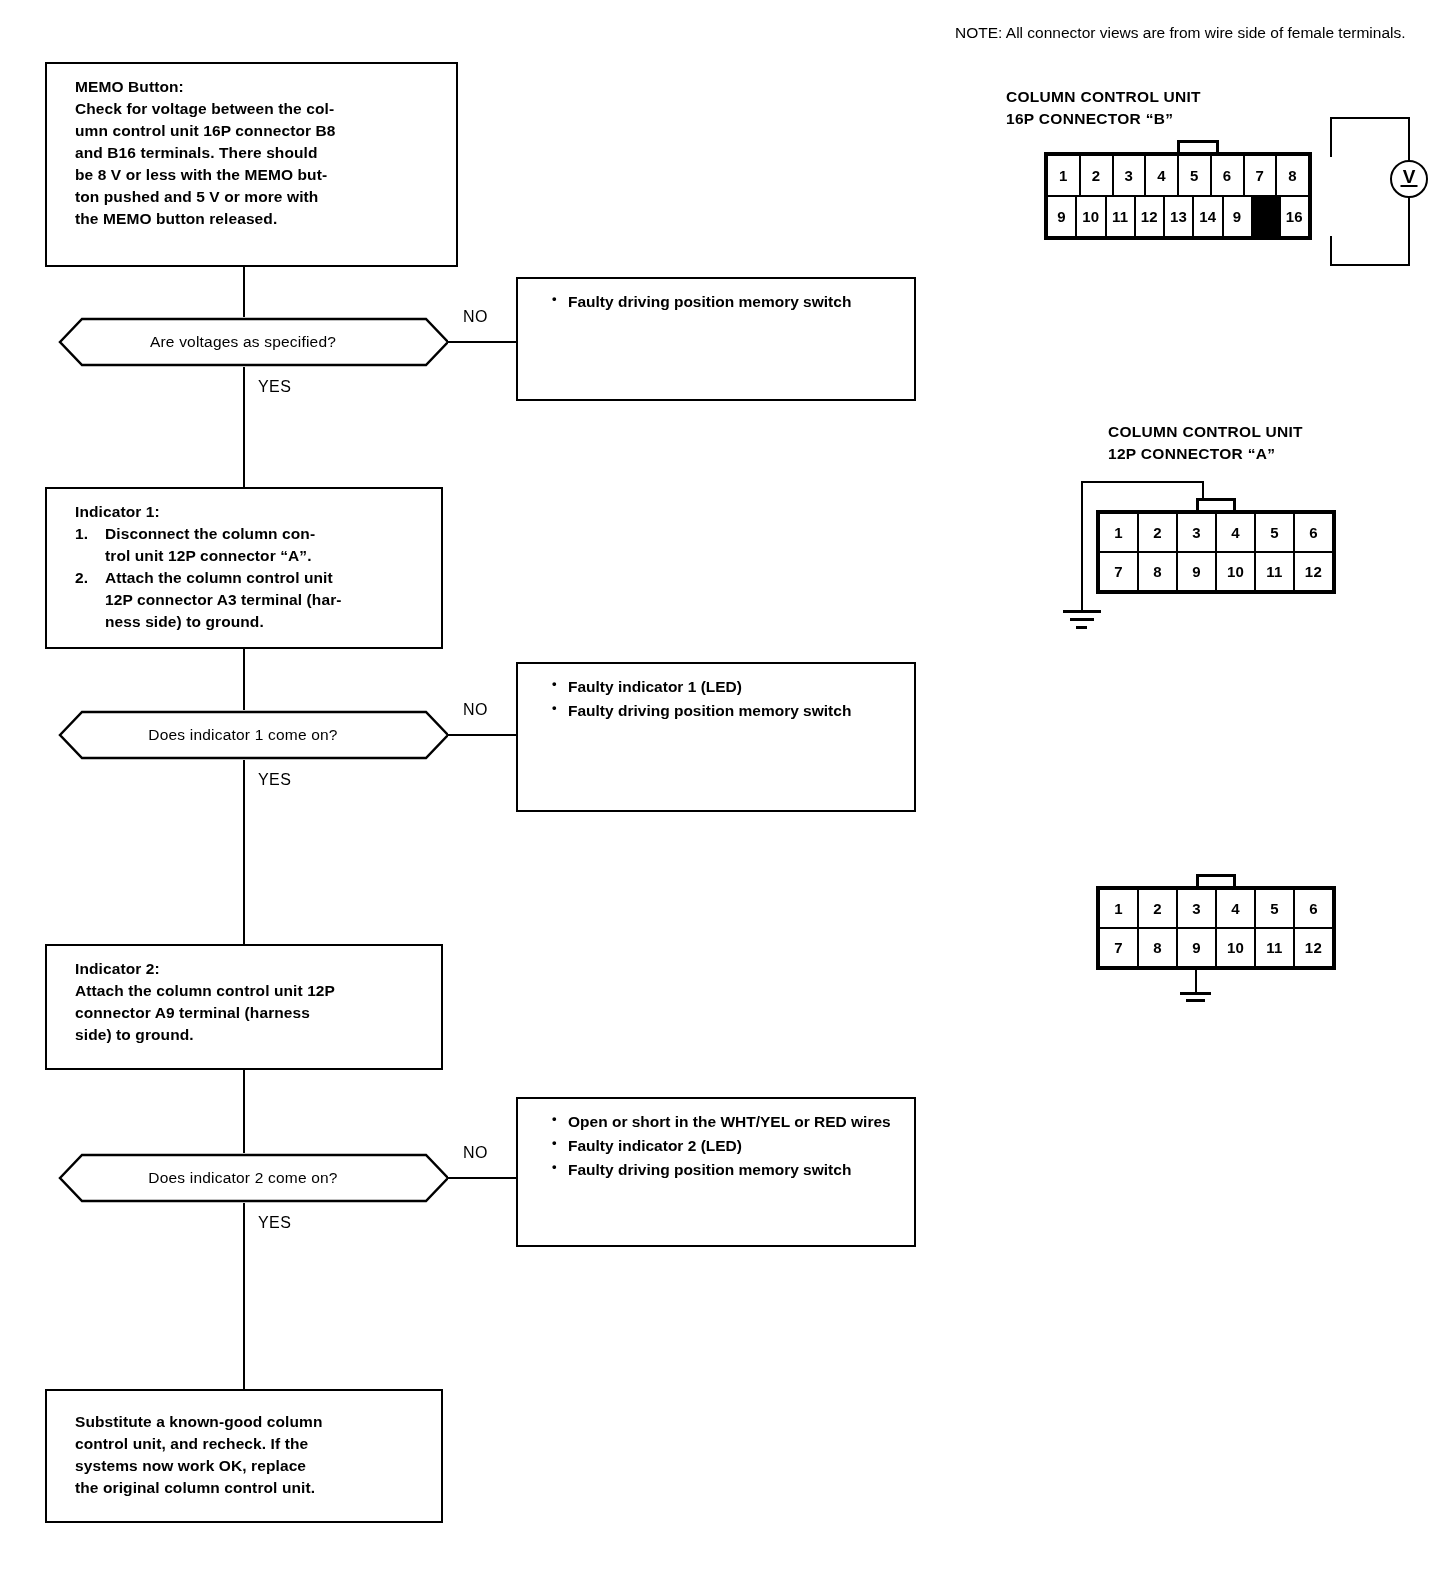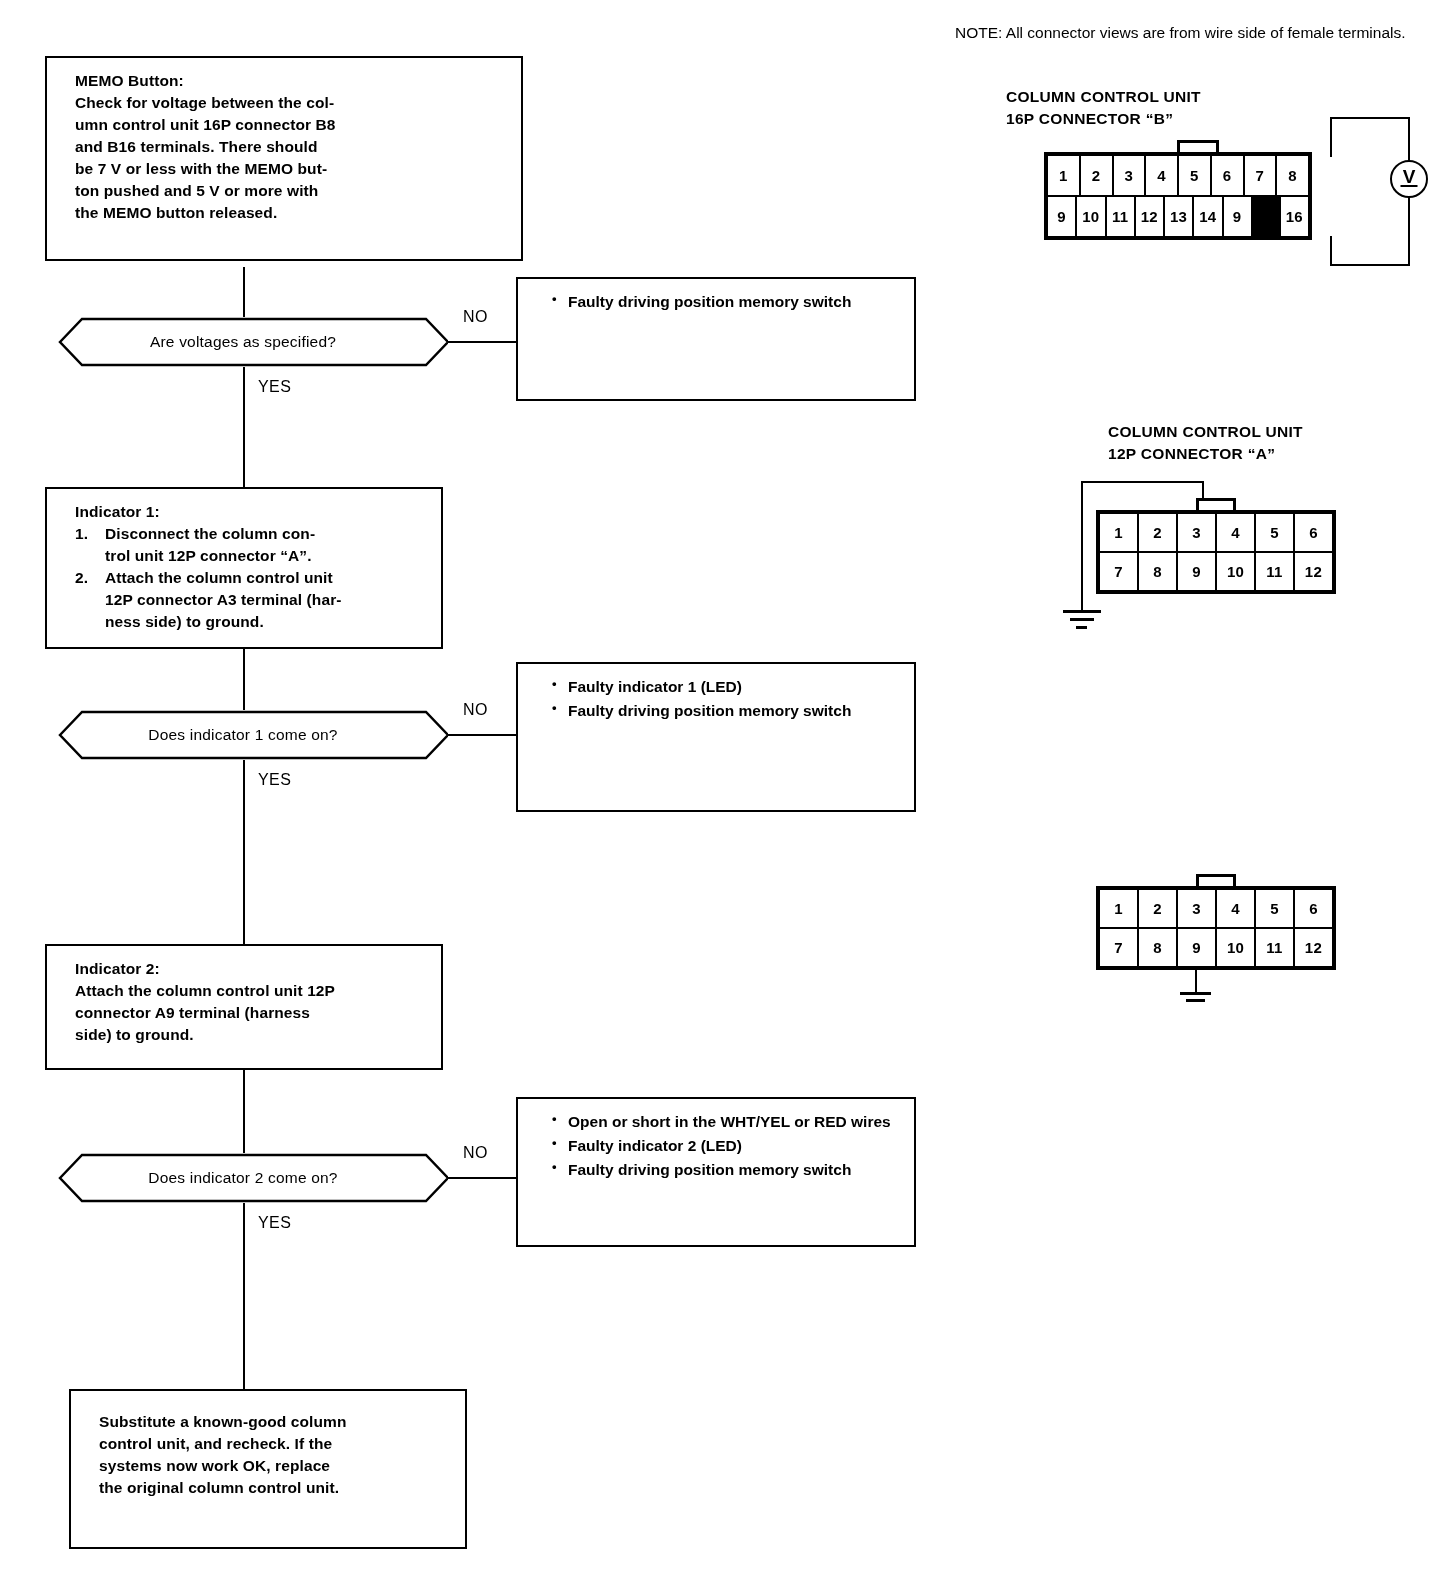--- a/index.html
+++ b/index.html
@@ -186,26 +186,26 @@
     left: 50%;
     transform: translateX(-50%);
     width: 17px;
     height: 2px;
     background: #000;
   }
 </style>
 </head>
 <body>
 
-<div class="proc-box" style="left:45px; top:56px; width:478px; height:205px;">
+<div class="proc-box" style="left:45px; top:62px; width:413px; height:205px;">
   <span class="title">MEMO Button:</span>
   <span class="body">Check for voltage between the col-</span>
   <span class="body">umn control unit 16P connector B8</span>
   <span class="body">and B16 terminals. There should</span>
-  <span class="body">be 7 V or less with the MEMO but-</span>
+  <span class="body">be 8 V or less with the MEMO but-</span>
   <span class="body">ton pushed and 5 V or more with</span>
   <span class="body">the MEMO button released.</span>
 </div>
 
 <div class="vline" style="left:243px; top:267px; height:50px;"></div>
 
 <div class="decision" style="left:38px; top:317px; width:410px; height:50px;">
   <svg width="410" height="50" viewBox="0 0 410 50">
     <polygon points="22,25 44,2 388,2 410,25 388,48 44,48" fill="#ffffff" stroke="#000000" stroke-width="2.5"></polygon>
   </svg>
@@ -283,21 +283,21 @@
   <ul class="bullets">
     <li>Open or short in the WHT/YEL or RED wires</li>
     <li>Faulty indicator 2 (LED)</li>
     <li>Faulty driving position memory switch</li>
   </ul>
 </div>
 
 <div class="vline" style="left:243px; top:1203px; height:186px;"></div>
 <div class="edge-label" style="left:258px; top:1214px;">YES</div>
 
-<div class="proc-box" style="left:45px; top:1389px; width:398px; height:160px; padding-top:20px;margin-left:24px;">
+<div class="proc-box" style="left:45px; top:1389px; width:398px; height:134px; padding-top:20px;">
   <span class="body">Substitute a known-good column</span>
   <span class="body">control unit, and recheck. If the</span>
   <span class="body">systems now work OK, replace</span>
   <span class="body">the original column control unit.</span>
 </div>
 
 <div class="note-text" style="left:955px; top:22px;">NOTE: All connector views are from wire side of female terminals.</div>
 
 <div class="conn-title" style="left:1006px; top:86px;">COLUMN CONTROL UNIT</div>
 <div class="conn-title" style="left:1006px; top:108px;">16P CONNECTOR “B”</div>

